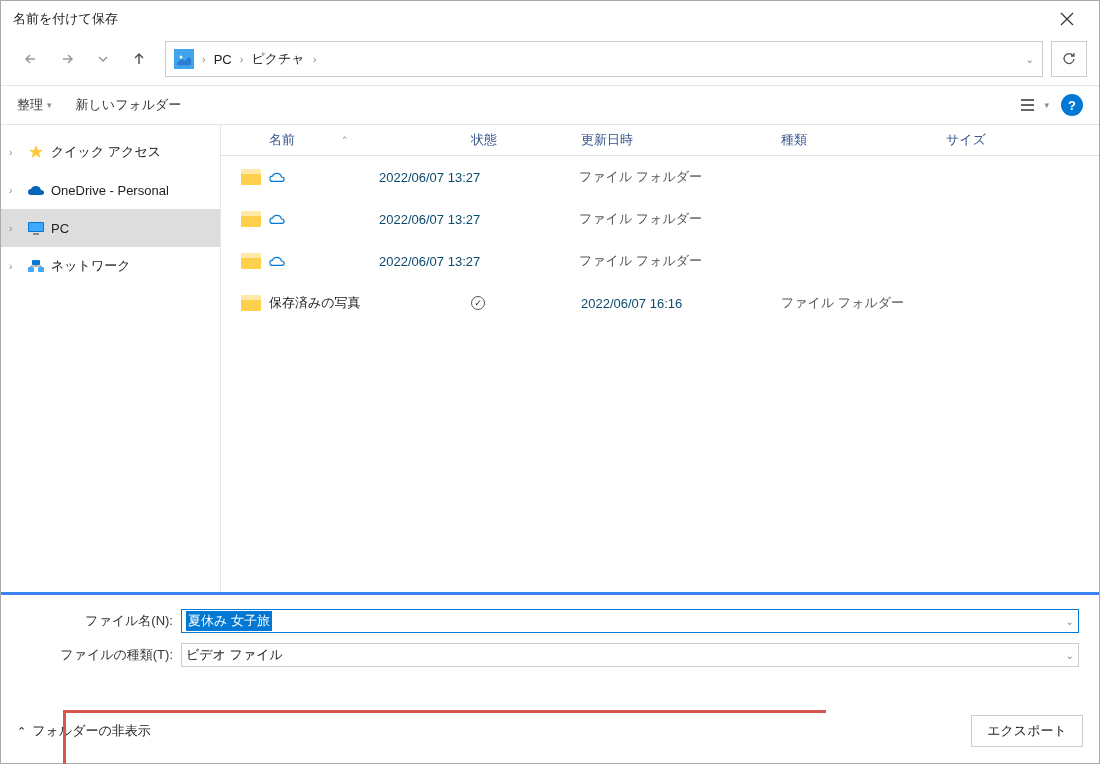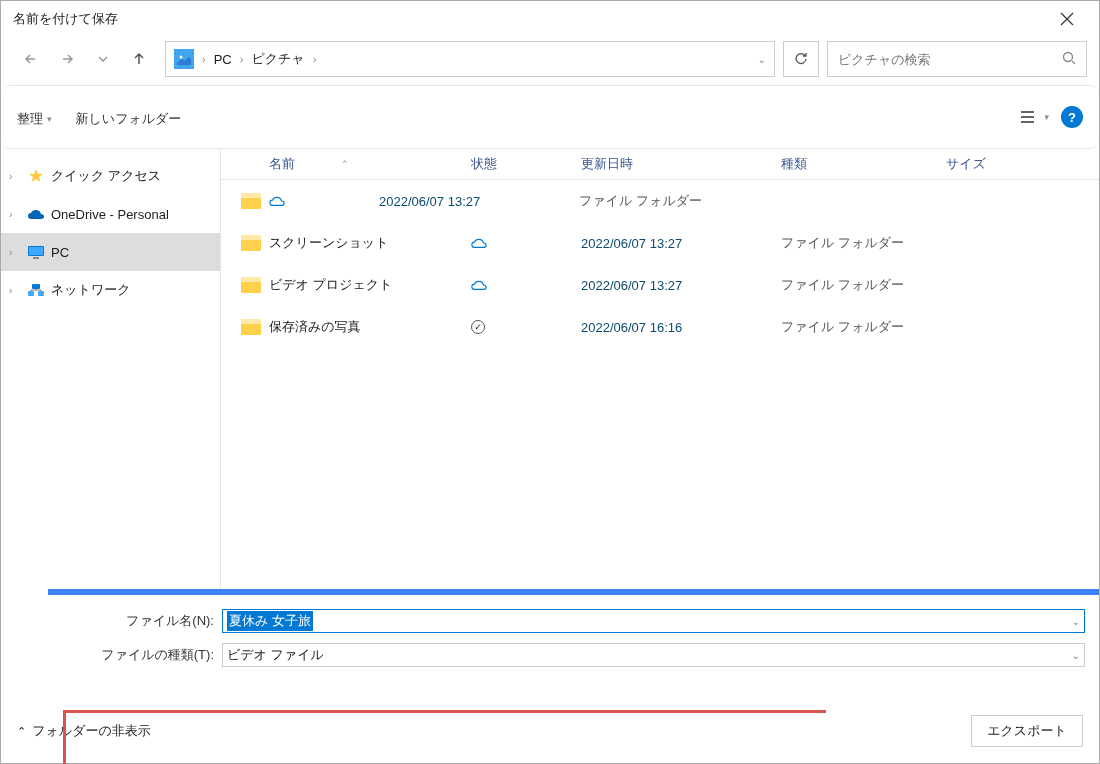--- a/index.html
+++ b/index.html
@@ -18,21 +18,21 @@
 .breadcrumb { flex: 1; display: flex; align-items: center; border: 1px solid #ccc; height: 36px; padding: 0 8px; gap: 8px; background: #fff; }
 .bc-icon { width: 20px; height: 20px; background: #41a5ee; display: flex; align-items: center; justify-content: center; }
 .bc-sep { color: #888; font-size: 11px; }
 .bc-item { color: #222; cursor: pointer; }
 .bc-right { margin-left: auto; display: flex; gap: 16px; align-items: center; }
 .refresh-btn { width: 36px; height: 36px; border: 1px solid #ccc; display: flex; align-items: center; justify-content: center; cursor: pointer; }
 .searchbox { width: 260px; height: 36px; border: 1px solid #ccc; display: flex; align-items: center; padding: 0 10px; color: #888; justify-content: space-between; }
 .searchbox input { border: none; outline: none; flex: 1; font-size: 13px; color: #888; background: transparent; }
 
 
-.toolbar { display: flex; align-items: flex-end; border-top: 1px solid #e5e5e5; border-bottom: 1px solid #e5e5e5; padding: 20px 16px; gap: 24px; border-radius: 9px; }
+.toolbar { display: flex; align-items: center; border-top: 1px solid #e5e5e5; border-bottom: 1px solid #e5e5e5; padding: 8px 16px; gap: 24px; }
 .tool-item { display: flex; align-items: center; gap: 4px; cursor: pointer; color: #333; }
 .tool-right { margin-left: auto; display: flex; align-items: center; gap: 12px; }
 .view-icon { display: flex; align-items: center; gap: 2px; cursor: pointer; }
 .help-icon { width: 22px; height: 22px; border-radius: 50%; background: #0078d4; color: #fff; display: flex; align-items: center; justify-content: center; font-size: 13px; font-weight: bold; cursor: pointer; }
 
 
 .main { flex: 1; display: flex; overflow: hidden; }
 .sidebar { width: 220px; border-right: 1px solid #e5e5e5; padding: 8px 0; overflow-y: auto; }
 .tree-item { display: flex; align-items: center; padding: 10px 8px 10px 8px; gap: 6px; cursor: pointer; }
 .tree-item.selected { background: #ddd; }
@@ -49,21 +49,21 @@
 .sort-arrow { font-size: 9px; color: #888; margin-left: 40px; }
 
 .file-row { display: flex; align-items: center; padding: 12px 0 12px 20px; cursor: pointer; }
 .fr-icon { width: 20px; height: 16px; background: linear-gradient(#ffe9a6 30%, #ffd04c 30%); border-radius: 1px; margin-right: 8px; }
 .fr-name { width: 202px; }
 .fr-status { width: 110px; display: flex; }
 .fr-date { width: 200px; color: #0c4a6e; }
 .fr-type { width: 165px; color: #555; }
 
 
-.bottom-fields { border-top: 6px solid #3b82f6; padding: 14px 14px 10px; margin-left: 47px; }
+.bottom-fields { border-top: 3px solid #3b82f6; padding: 14px 20px 10px; }
 .field-row { display: flex; align-items: center; margin-bottom: 10px; }
 .field-label { width: 160px; text-align: right; padding-right: 8px; color: #333; }
 .field-input { flex: 1; border: 1px solid #0078d4; height: 24px; display: flex; align-items: center; padding: 0 4px; position: relative; }
 .field-input.plain { border: 1px solid #ccc; }
 .field-input .sel-text { background: #0078d4; color: #fff; padding: 1px 2px; }
 .field-dd { position: absolute; right: 4px; color: #888; font-size: 10px; cursor: pointer; }
 
 .bottom-actions { display: flex; align-items: center; padding: 28px 16px 16px; gap: 12px; }
 .hide-folders { display: flex; align-items: center; gap: 6px; cursor: pointer; }
 .spacer { flex: 1; }
@@ -128,27 +128,20 @@
       <span class="bc-sep">›</span>
       <div class="bc-right">
         <span style="color:#888;font-size:10px">⌄</span>
       </div>
     </div>
     <div class="refresh-btn">
       <svg width="16" height="16" viewBox="0 0 16 16">
           <path d="M13 8 A5 5 0 1 1 12 4.5 M13 2 V5 H10" stroke="#555" stroke-width="1.3" fill="none"></path>
         </svg>
     </div>
-    <div class="searchbox">
-      <input placeholder="ピクチャの検索" style="">
-      <span><svg width="14" height="14" viewBox="0 0 14 14">
-            <circle cx="6" cy="6" r="4.5" stroke="#888" stroke-width="1.3" fill="none"></circle>
-            <path d="M10 10 L13 13" stroke="#888" stroke-width="1.3"></path>
-          </svg></span>
-    </div>
   </div>
 
   <div class="toolbar">
     <div class="tool-item">
       <span>整理</span>
       <span style="font-size:9px;color:#888">▾</span>
     </div>
     <div class="tool-item">
       <span>新しいフォルダー</span>
     </div>
@@ -225,32 +218,30 @@
         <div class="fr-status">
             <svg class="cloud-icon" viewBox="0 0 18 12">
               <path d="M4 11 Q1 11 1 8 Q1 5 4 5 Q5 2 9 2 Q13 2 14 6 Q17 6 17 8.5 Q17 11 14 11 Z" fill="none" stroke="#0078d4" stroke-width="1.3"></path>
             </svg>
           </div>
         <div class="fr-date">2022/06/07 13:27</div>
         <div class="fr-type">ファイル フォルダー</div>
       </div>
       <div class="file-row">
         <div class="fr-icon"></div>
-        <div class="fr-name">スクリーンショット</div>
         <div class="fr-status">
             <svg class="cloud-icon" viewBox="0 0 18 12">
               <path d="M4 11 Q1 11 1 8 Q1 5 4 5 Q5 2 9 2 Q13 2 14 6 Q17 6 17 8.5 Q17 11 14 11 Z" fill="none" stroke="#0078d4" stroke-width="1.3"></path>
             </svg>
           </div>
         <div class="fr-date">2022/06/07 13:27</div>
         <div class="fr-type">ファイル フォルダー</div>
       </div>
       <div class="file-row">
         <div class="fr-icon"></div>
-        <div class="fr-name">ビデオ プロジェクト</div>
         <div class="fr-status">
             <svg class="cloud-icon" viewBox="0 0 18 12">
               <path d="M4 11 Q1 11 1 8 Q1 5 4 5 Q5 2 9 2 Q13 2 14 6 Q17 6 17 8.5 Q17 11 14 11 Z" fill="none" stroke="#0078d4" stroke-width="1.3"></path>
             </svg>
           </div>
         <div class="fr-date">2022/06/07 13:27</div>
         <div class="fr-type">ファイル フォルダー</div>
       </div>
       <div class="file-row">
         <div class="fr-icon"></div>

